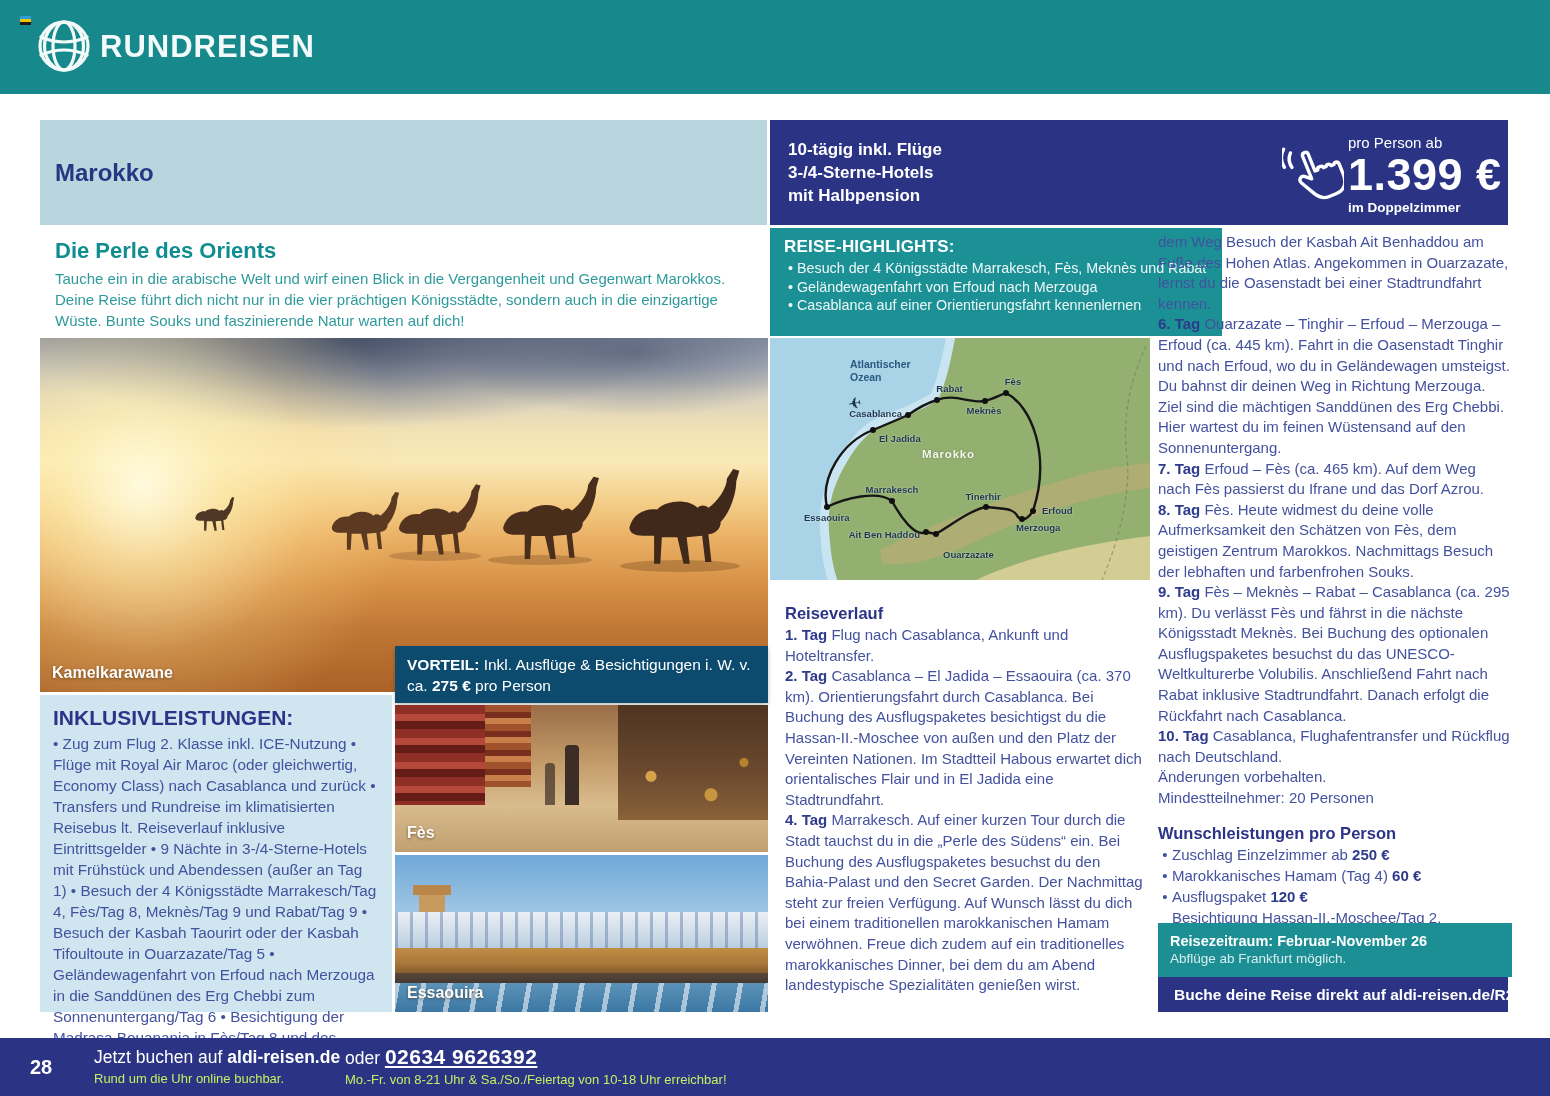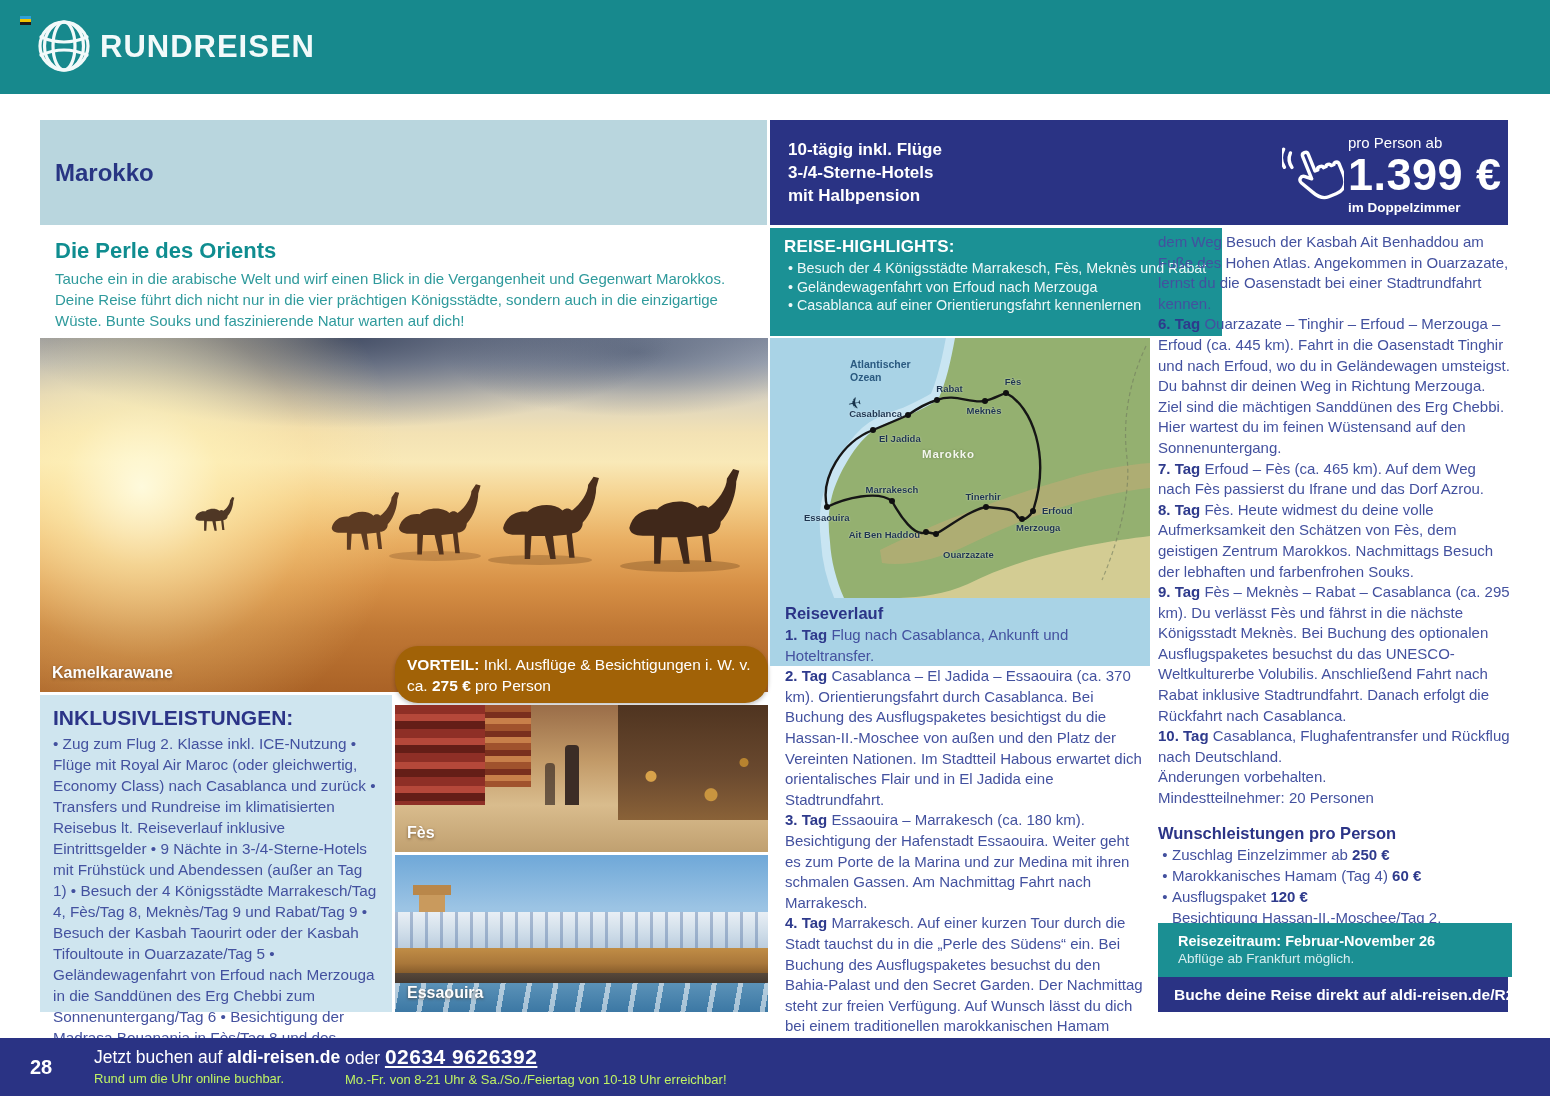--- a/index.html
+++ b/index.html
@@ -40,23 +40,23 @@
 
   .photo-camels{left:40px;top:338px;width:728px;height:354px;overflow:hidden;
     background:
       radial-gradient(circle at 14% 42%, rgba(255,252,224,.95) 0%, rgba(255,240,180,.65) 12%, rgba(255,220,140,.25) 26%, rgba(255,220,140,0) 40%),
       radial-gradient(60% 34% at 42% 0%, rgba(58,68,92,.85), rgba(58,68,92,0) 75%),
       radial-gradient(38% 26% at 82% 4%, rgba(80,92,116,.7), rgba(80,92,116,0) 70%),
       linear-gradient(180deg,#8d96a8 0%,#aab1bd 7%,#d9d2c0 16%,#f3e2b4 27%,#f9e9b8 35%,#f4cf8a 46%,#e9af63 57%,#d68f45 70%,#c07835 82%,#aa6226 100%);}
   .photo-label{position:absolute;left:12px;bottom:10px;color:#fdfdfd;font-size:16px;
     font-weight:bold;text-shadow:0 1px 3px rgba(60,30,0,.55);}
 
-  .vorteil{left:395px;top:646px;width:373px;height:57px;background:#a16207;color:#fff;
+  .vorteil{left:395px;top:646px;width:373px;height:57px;background:#0c4a6e;color:#fff;
     box-sizing:border-box;padding:8px 12px;font-size:15.5px;line-height:1.38;
-    box-shadow:0 2px 4px rgba(0,0,0,.25);border-radius:23px;}
+    box-shadow:0 2px 4px rgba(0,0,0,.25);}
 
   .inclusive{left:40px;top:695px;width:352px;height:317px;background:#cfe5ef;
     box-sizing:border-box;padding:11px 13px;}
   .inclusive h3{margin:0 0 3px 0;font-size:21px;color:#2b3487;}
   .inclusive p{margin:0;font-size:15.3px;line-height:21px;color:#43519f;}
 
   .photo-fes{left:395px;top:705px;width:373px;height:147px;overflow:hidden;
     background:linear-gradient(180deg,#9a6d48 0%,#c29a68 38%,#d9bc8d 68%,#c0a070 100%);}
   .fes-carpets{position:absolute;left:0;top:0;width:90px;height:100px;
     background:repeating-linear-gradient(180deg,#8e2f26 0 9px,#b5483a 9px 16px,#641e17 16px 24px);}
@@ -89,21 +89,21 @@
 
   
   .highlights{left:770px;top:228px;width:452px;height:108px;background:#1b9195;color:#fff;
     box-sizing:border-box;padding:9px 14px;}
   .highlights h3{margin:0 0 2px 0;font-size:17px;letter-spacing:.2px;}
   .b-row{display:flex;font-size:14.3px;line-height:18.6px;color:#eef8f8;}
   .b-dot{width:13px;flex:none;text-align:center;}
   .b-txt{flex:1;}
 
   
-  .map{left:770px;top:338px;width:380px;height:328px;background:#a9d3e6;overflow:hidden;}
+  .map{left:770px;top:338px;width:380px;height:242px;background:#a9d3e6;overflow:hidden;}
   .map svg{position:absolute;left:0;top:0;}
   .map-city{position:absolute;font-size:9.5px;font-weight:bold;color:#1e3550;
     white-space:nowrap;text-shadow:0 0 2px rgba(255,255,255,.6);}
   .map-dot{position:absolute;width:6px;height:6px;border-radius:50%;background:#101010;
     transform:translate(-50%,-50%);}
   .ocean-label{position:absolute;left:80px;top:20px;font-size:10.5px;font-weight:bold;
     color:#2b5a80;line-height:1.25;white-space:pre-line;}
   .country-label{position:absolute;left:152px;top:110px;font-size:11.5px;font-weight:bold;
     color:#f4f7ee;letter-spacing:.8px;text-shadow:0 0 2px rgba(60,80,40,.5);}
   .plane{position:absolute;left:78px;top:56px;font-size:16px;color:#16324a;
@@ -121,21 +121,21 @@
   .extras{margin-top:15px;}
   .extras h3{margin:0 0 1px 0;font-size:16.5px;color:#2b3487;}
   .x-row{display:flex;font-size:15px;line-height:21px;color:#43519f;}
   .x-row .b-dot{width:14px;}
   .x-row b{color:#2e3a8c;}
   .x-details{margin-left:14px;}
   .x-details div{font-size:15px;line-height:21px;color:#43519f;}
 
   
   .period-box{left:1158px;top:923px;width:354px;height:54px;background:#1b8f93;color:#fff;
-    box-sizing:border-box;padding:10px 20px;}
+    box-sizing:border-box;padding:10px 12px;}
   .period-box .l1{font-size:14.5px;font-weight:bold;}
   .period-box .l2{font-size:13.5px;color:#d9eef0;margin-top:2px;}
   .cta-box{left:1158px;top:977px;width:350px;height:35px;background:#2a3384;color:#fff;
     box-sizing:border-box;padding:0 16px;display:flex;align-items:center;
     font-size:15.5px;font-weight:bold;white-space:nowrap;}
 
   
   .footer{left:0;top:1038px;width:1550px;height:58px;background:#2a3384;color:#fff;}
   .page-num{position:absolute;left:30px;top:50%;transform:translateY(-50%);
     font-size:20px;font-weight:bold;}
@@ -299,21 +299,20 @@
       <span class="map-dot" style="left: 252px; top: 181px;"></span>
       <div class="map-city" style="left: 246px; top: 184px;">Merzouga</div>
     </div>
 </div>
 
 <div class="abs itinerary-left">
   <div class="itin-title">Reiseverlauf</div>
   <div>
       <p class="day-p"><b>1. Tag </b>Flug nach Casablanca, Ankunft und Hoteltransfer.</p>
       <p class="day-p"><b>2. Tag </b>Casablanca – El Jadida – Essaouira (ca. 370 km). Orientierungsfahrt durch Casablanca. Bei Buchung des Ausflugspaketes besichtigst du die Hassan-II.-Moschee von außen und den Platz der Vereinten Nationen. Im Stadtteil Habous erwartet dich orientalisches Flair und in El Jadida eine Stadtrundfahrt.</p>
-      <p class="day-p"><b>3. Tag </b>Essaouira – Marrakesch (ca. 180 km). Besichtigung der Hafenstadt Essaouira. Weiter geht es zum Porte de la Marina und zur Medina mit ihren schmalen Gassen. Am Nachmittag Fahrt nach Marrakesch.</p>
       <p class="day-p"><b>4. Tag </b>Marrakesch. Auf einer kurzen Tour durch die Stadt tauchst du in die „Perle des Südens“ ein. Bei Buchung des Ausflugspaketes besuchst du den Bahia-Palast und den Secret Garden. Der Nachmittag steht zur freien Verfügung. Auf Wunsch lässt du dich bei einem traditionellen marokkanischen Hamam verwöhnen. Freue dich zudem auf ein traditionelles marokkanisches Dinner, bei dem du am Abend landestypische Spezialitäten genießen wirst.</p>
     </div>
 </div>
 
 <div class="abs right-col">
   <div>
       <p class="day-p">dem Weg Besuch der Kasbah Ait Benhaddou am Fuße des Hohen Atlas. Angekommen in Ouarzazate, lernst du die Oasenstadt bei einer Stadtrundfahrt kennen.</p>
       <p class="day-p"><b>6. Tag </b>Ouarzazate – Tinghir – Erfoud – Merzouga – Erfoud (ca. 445 km). Fahrt in die Oasenstadt Tinghir und nach Erfoud, wo du in Geländewagen umsteigst. Du bahnst dir deinen Weg in Richtung Merzouga. Ziel sind die mächtigen Sanddünen des Erg Chebbi. Hier wartest du im feinen Wüstensand auf den Sonnenuntergang.</p>
       <p class="day-p"><b>7. Tag </b>Erfoud – Fès (ca. 465 km). Auf dem Weg nach Fès passierst du Ifrane und das Dorf Azrou.</p>
       <p class="day-p"><b>8. Tag </b>Fès. Heute widmest du deine volle Aufmerksamkeit den Schätzen von Fès, dem geistigen Zentrum Marokkos. Nachmittags Besuch der lebhaften und farbenfrohen Souks.</p>

